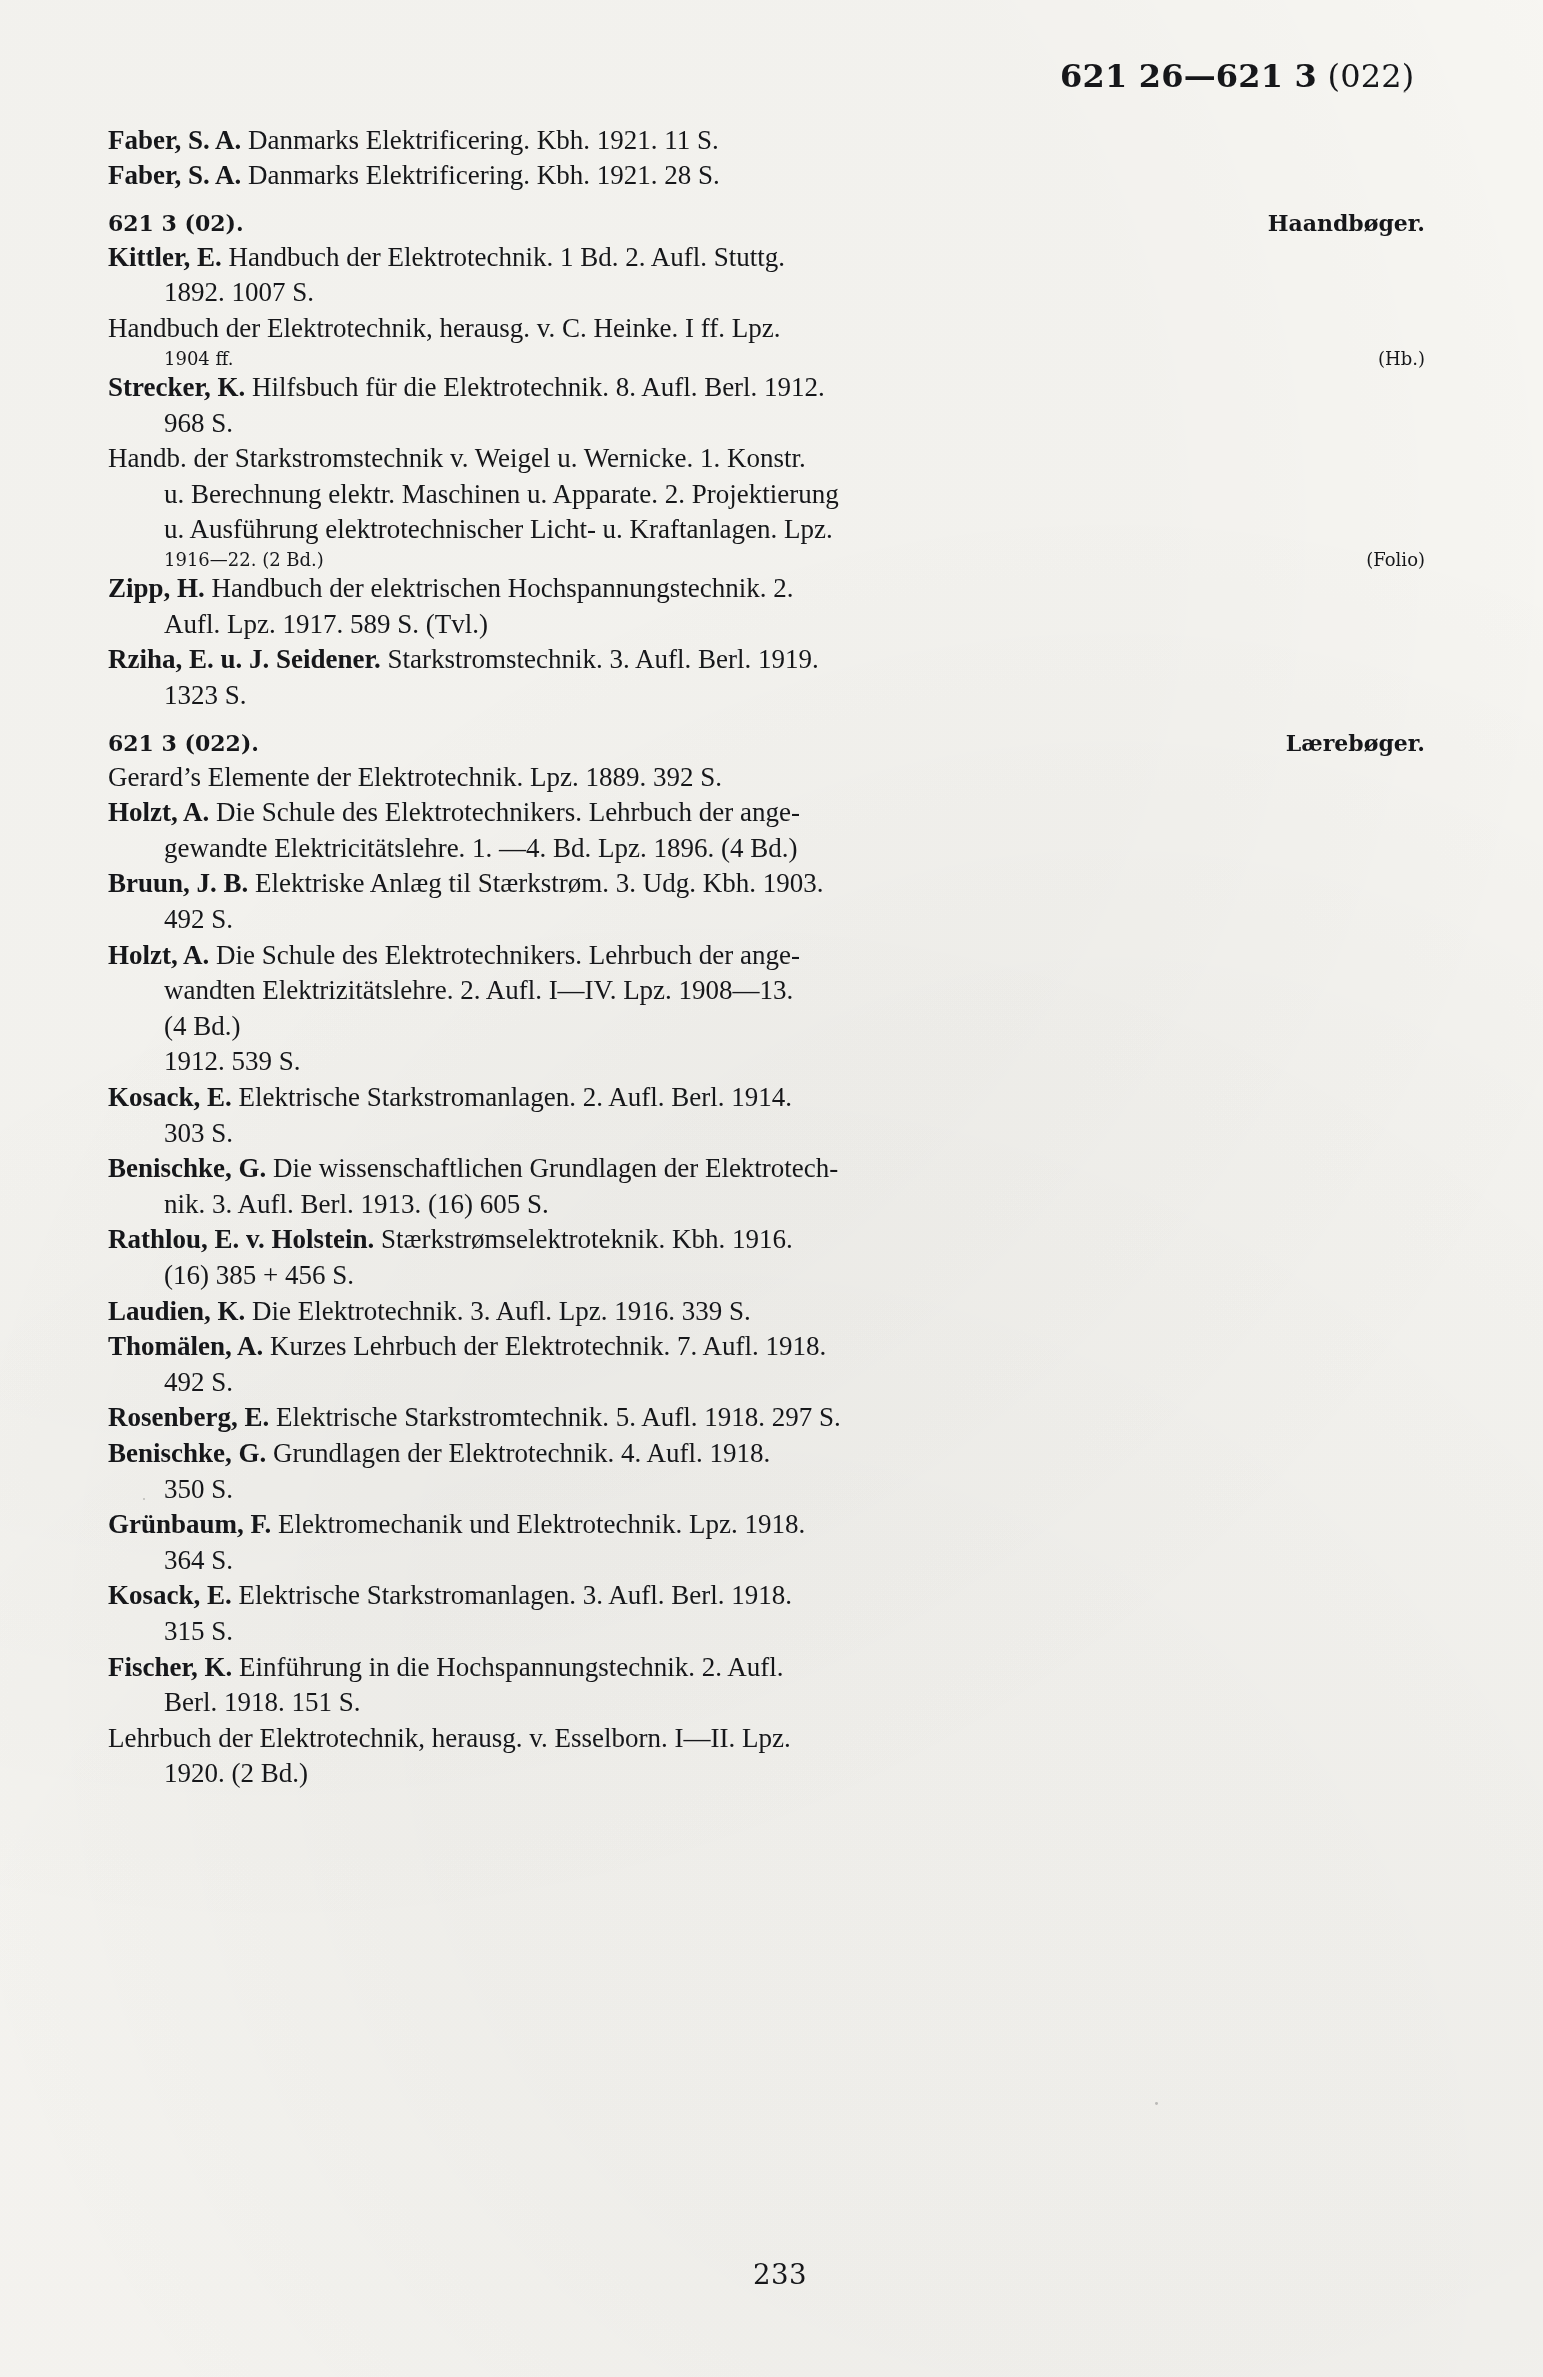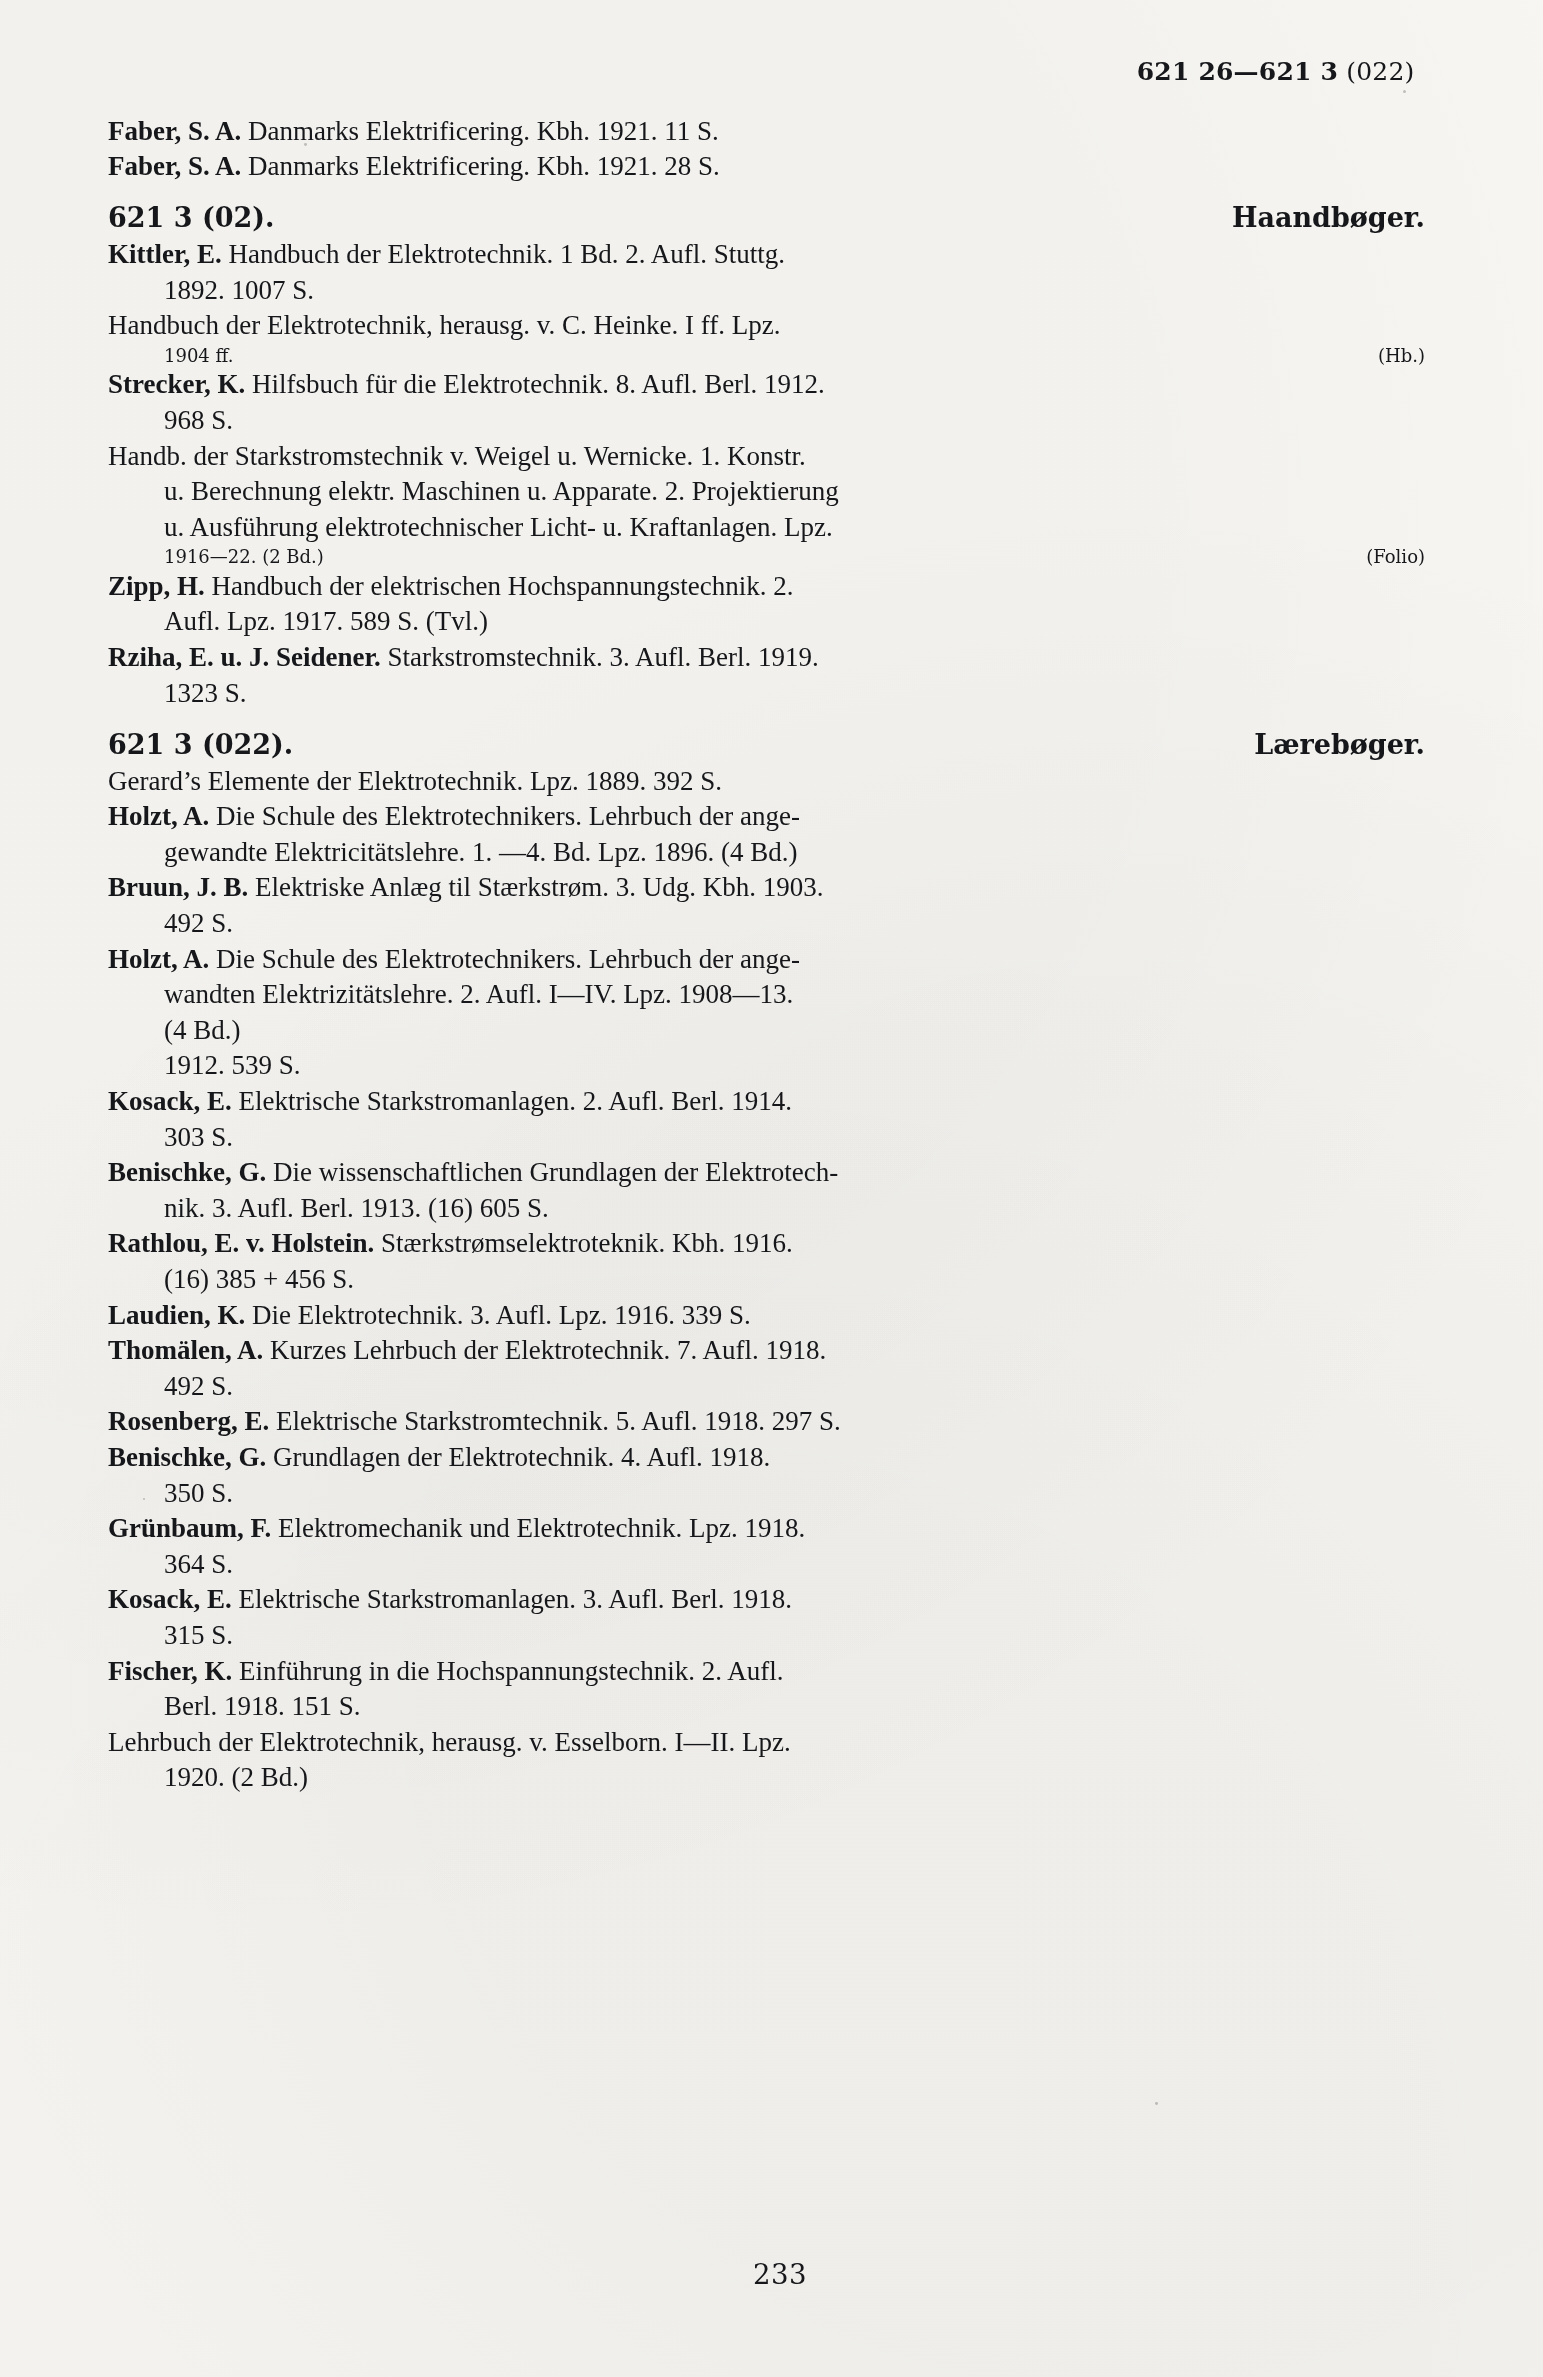--- a/index.html
+++ b/index.html
@@ -26,21 +26,21 @@
       radial-gradient(circle at 45% 90%, rgba(0,0,0,0.016) 0 30%, rgba(0,0,0,0) 58%);
   }
   .content {
     position: absolute;
     left: 108px;
     top: 57px;
     width: 1317px;
   }
   .running-head {
     text-align: right;
-    font-size: 25px;
+    font-size: 32px;
     letter-spacing: 0.2px;
     margin: 0 0 27.6px 0;
     padding-right: 10.5px;
   }
   .running-head .rh-bold {
     font-weight: bold;
   }
   .running-head .rh-paren {
     font-weight: normal;
   }
@@ -54,21 +54,21 @@
     font-family: Liberation Serif, serif;
   }
   .entry .author {
     font-weight: bold;
   }
   .entry .txt {
     font-weight: normal;
   }
 
   .section-head {
-    font-size: 27px;
+    font-size: 22px;
     line-height: 1.30;
     margin: 16px 0 1.9px 0;
     display: flex;
     justify-content: space-between;
     align-items: baseline;
     font-weight: bold;
   }
 
   .flagged {
     display: flex;

